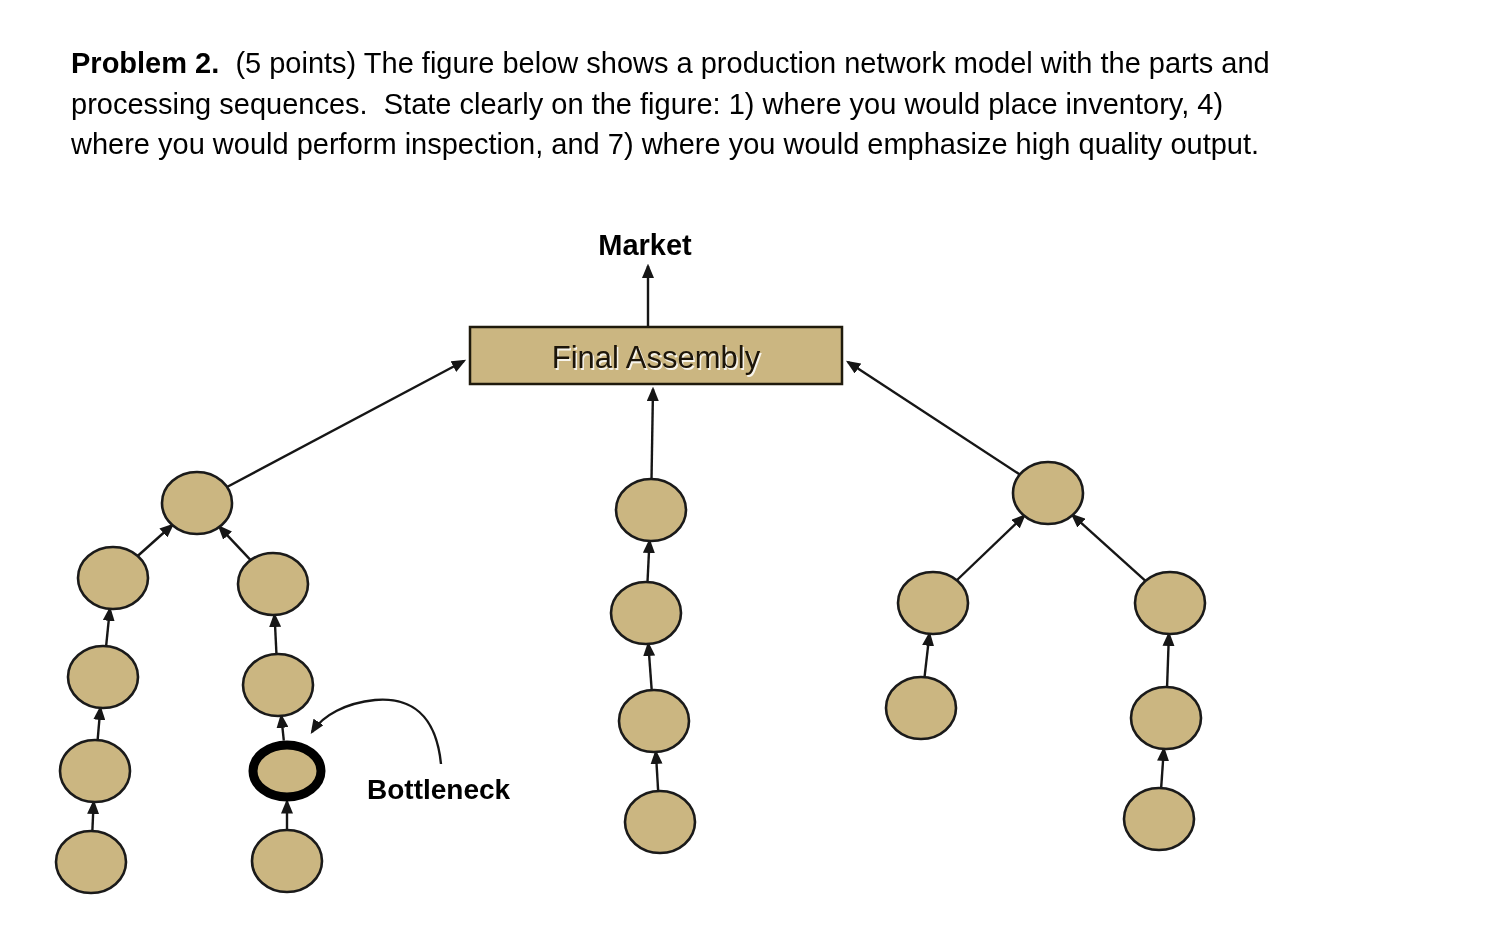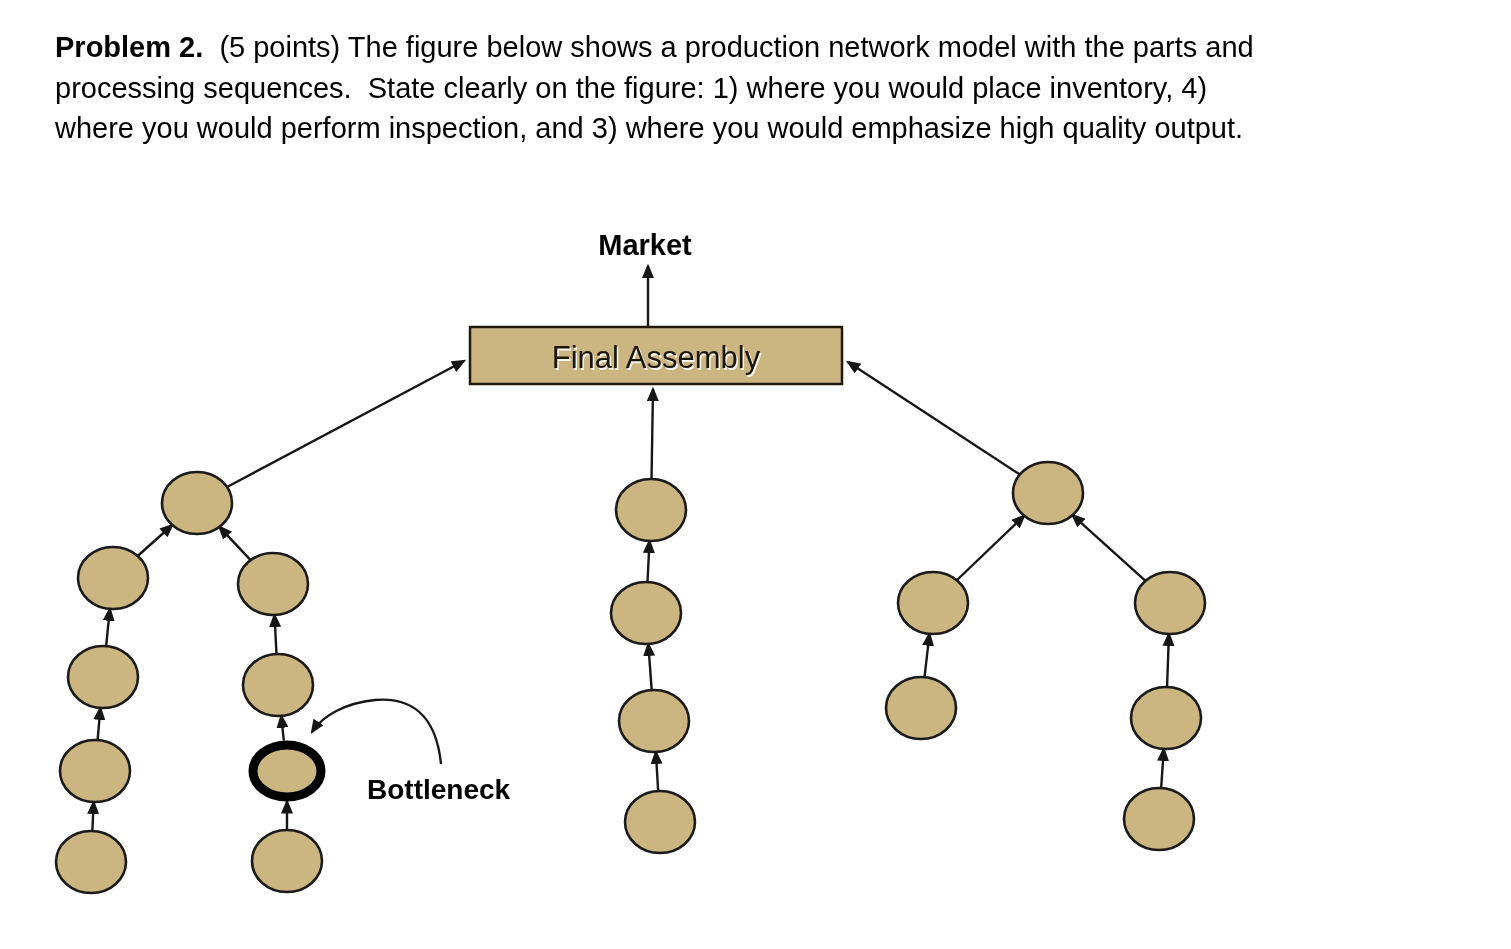--- a/index.html
+++ b/index.html
@@ -6,37 +6,37 @@
   body {
     width: 1511px; height: 949px;
     background: #ffffff;
     font-family: "Liberation Sans", sans-serif;
     position: relative;
     overflow: hidden;
   }
   .problem {
     position: absolute;
     left: 55px; top: 27px;
-    margin: 0;
+    margin: 16px;
     font-size: 29px;
     line-height: 40.5px;
     color: #000000;
   }
   .problem .line { display: block; white-space: pre; }
   .problem b { font-weight: 700; }
   #net { position: absolute; left: 0; top: 0; }
   .fa-label-shadow { text-shadow: 1.5px 1.5px 0 rgba(255,255,255,0.85); }
 </style>
 </head>
 <body>
 
 <p class="problem">
   <span class="line"><b>Problem 2.</b><span>  (5 points) The figure below shows a production network model with the parts and</span></span>
   <span class="line"><span>processing sequences.  State clearly on the figure: 1) where you would place inventory, 4)</span></span>
-  <span class="line"><span>where you would perform inspection, and 3) where you would emphasize high quality output.</span></span>
+  <span class="line"><span>where you would perform inspection, and 7) where you would emphasize high quality output.</span></span>
 </p>
 
 <svg id="net" width="1511" height="949" viewBox="0 0 1511 949">
   <defs>
     <marker id="ah" viewBox="0 0 6 5" refX="5" refY="2.5" markerWidth="6" markerHeight="5" orient="auto-start-reverse">
       <path id="ah-path" d="M0,0 L6,2.5 L0,5 Z" fill="#161616"></path>
     </marker>
   </defs>
 
   <rect id="fa-box" x="470" y="327" width="372" height="57" fill="#cbb681" stroke="#1f1a0c" stroke-width="2.5"></rect>

